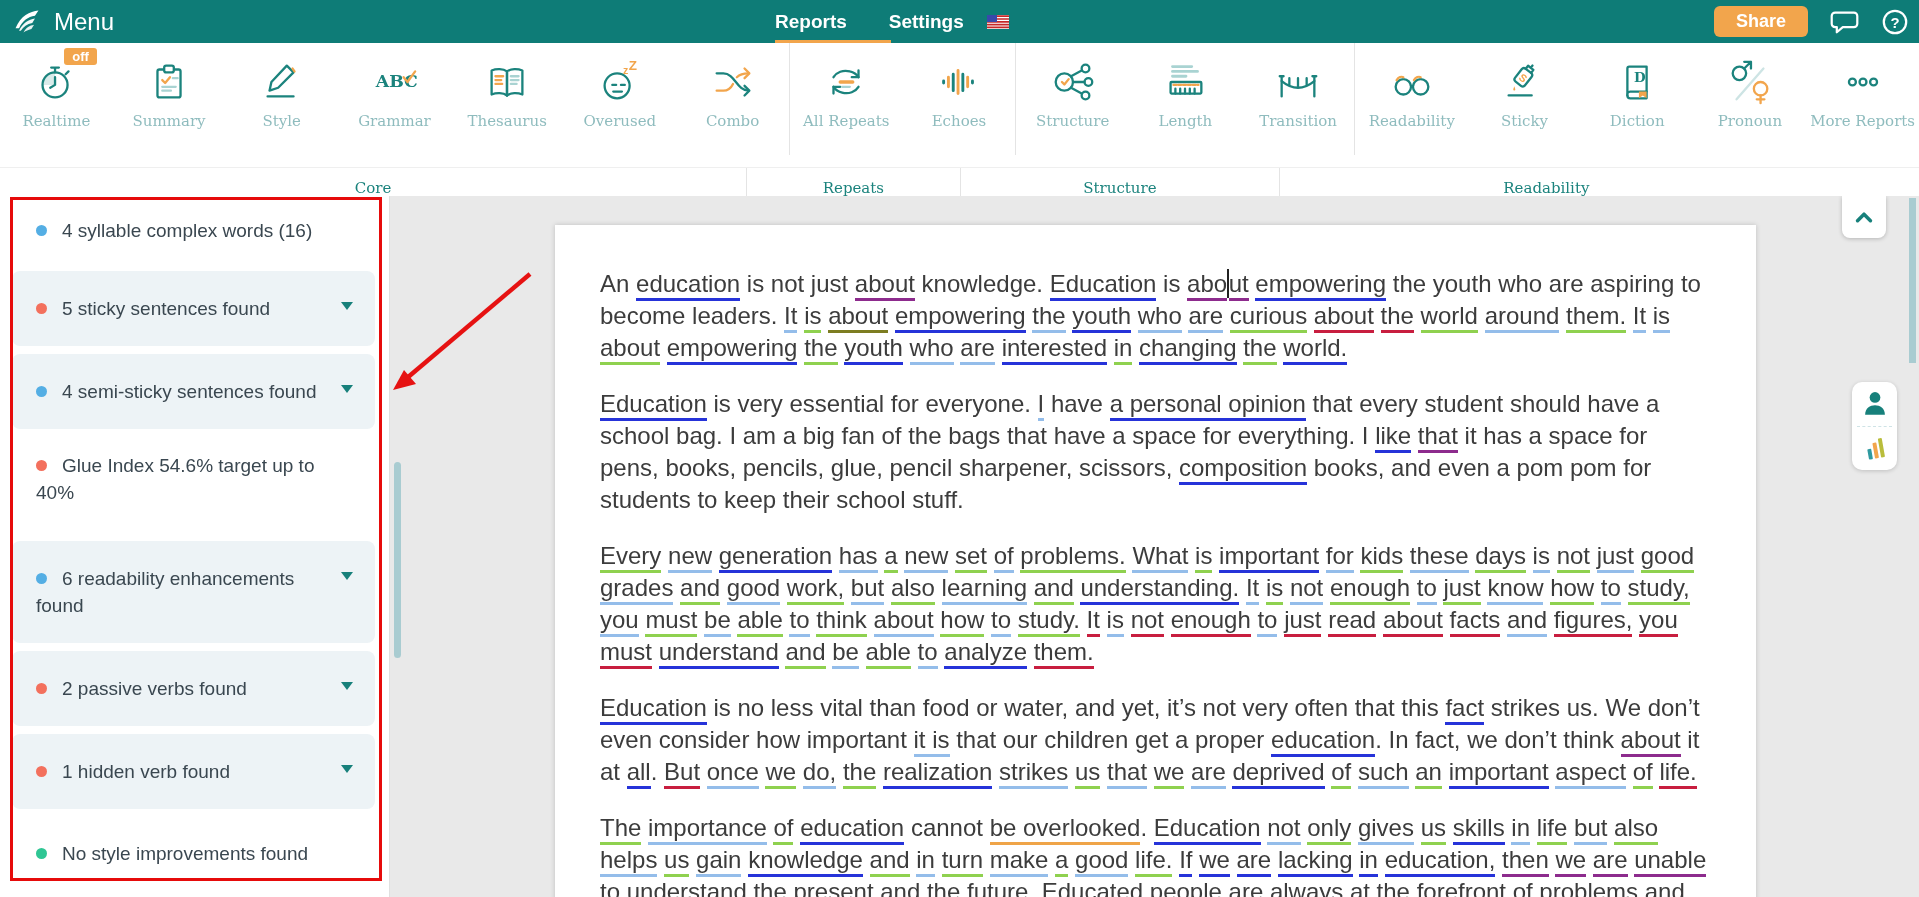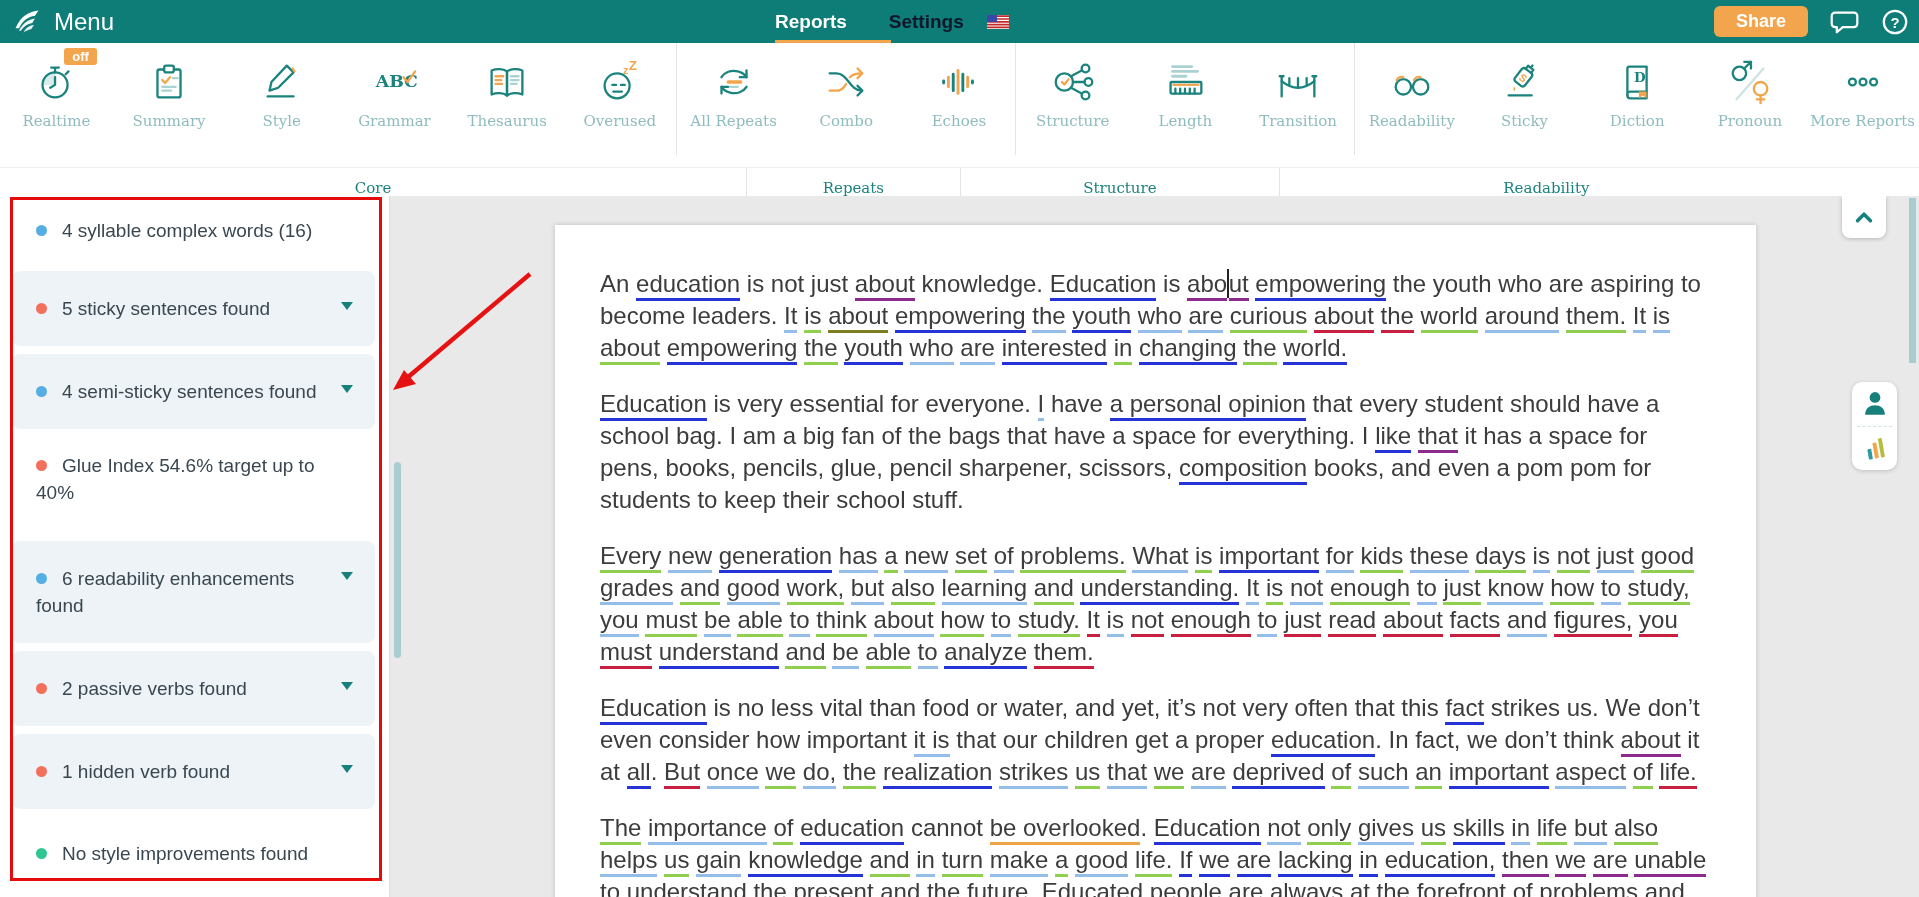--- a/index.html
+++ b/index.html
@@ -7,21 +7,21 @@
   body {
     width:1919px; height:897px; position:relative; overflow:hidden;
     background:#ffffff; font-family:"Liberation Sans", sans-serif;
   }
   
   .header { position:absolute; left:0; top:0; width:1919px; height:43px; background:#0e7c77; }
   .h-left { position:absolute; left:12px; top:0; height:43px; display:flex; align-items:center; gap:12px; }
   .menu-label { color:#fff; font-size:24px; cursor:default; }
   .h-center { position:absolute; left:775px; top:0; height:43px; display:flex; align-items:center; gap:42px; }
   .nav-tab { font-size:19px; font-weight:bold; color:#fff; }
-  .nav-settings { color:#0f172a; display:flex; align-items:center; gap:23px;justify-content:center; }
+  .nav-settings { color:#ffffff; display:flex; align-items:center; gap:23px;justify-content:center; }
   .nav-underline { position:absolute; left:0; bottom:0; width:116px; height:3px; background:#f2a54c; }
   .h-right { position:absolute; right:10px; top:0; height:43px; display:flex; align-items:center; gap:22px; }
   .share-btn { background:#f2a54c; color:#fff; font-weight:bold; font-size:18px; border:none;
     border-radius:6px; padding:5px 22px; font-family:"Liberation Sans",sans-serif; }
   .hicon { display:flex; align-items:center; }
   
   .toolbar { position:absolute; left:0; top:43px; width:1919px; height:112px; background:#fff; }
   .tb-row { display:flex; width:100%; height:112px; }
   .tb-cell { flex:1 1 0; position:relative; display:flex; flex-direction:column; align-items:center; padding-top:14px; cursor:pointer; }
   .tb-cell.divider { border-left:1px solid #e4e4e4; }
@@ -156,40 +156,40 @@
       </div>
       <div class="tb-cell">
         <div class="tb-icon"><svg viewBox="0 0 52 52" width="50" height="50" fill="none" stroke="#1b837d" stroke-width="2.4" stroke-linecap="round" stroke-linejoin="round">
             <circle cx="23" cy="30" r="13"></circle>
             <path d="M18 29h4M27 29h4M19 36h9"></path>
             <text x="29" y="18" font-size="11" font-weight="bold" fill="#f2a54c" stroke="none">z</text>
             <text x="35" y="13" font-size="14" font-weight="bold" fill="#f2a54c" stroke="none">Z</text>
           </svg></div>
         <div class="tb-label">Overused</div>
       </div>
+      <div class="tb-cell">
+        <div class="tb-icon"><svg viewBox="0 0 52 52" width="50" height="50" fill="none" stroke="#1b837d" stroke-width="2.4" stroke-linecap="round" stroke-linejoin="round">
+            <path d="M9 17h7c12 0 14 18 26 18"></path>
+            <path d="M38 30l5 5-5 5"></path>
+            <path d="M9 35h7c5 0 8-3 10-7" stroke="#f2a54c"></path>
+            <path d="M30 21c3-3 6-4 12-4" stroke="#f2a54c"></path>
+            <path d="M38 12l5 5-5 5" stroke="#f2a54c"></path>
+          </svg></div>
+        <div class="tb-label">Combo</div>
+      </div>
       <div class="tb-cell divider">
         <div class="tb-icon"><svg viewBox="0 0 52 52" width="50" height="50" fill="none" stroke="#1b837d" stroke-width="2.4" stroke-linecap="round" stroke-linejoin="round">
             <path d="M13 21c3-5 10-8 17-6 4 1 7 3 9 6"></path>
             <path d="M39 14v7h-7"></path>
             <path d="M39 31c-3 5-10 8-17 6-4-1-7-3-9-6"></path>
             <path d="M13 38v-7h7"></path>
             <path d="M20 26h13" stroke="#f2a54c" stroke-width="3.5"></path>
             <path d="M22 31h8" stroke="#a9d3d2"></path>
           </svg></div>
         <div class="tb-label">All Repeats</div>
-      </div>
-      <div class="tb-cell">
-        <div class="tb-icon"><svg viewBox="0 0 52 52" width="50" height="50" fill="none" stroke="#1b837d" stroke-width="2.4" stroke-linecap="round" stroke-linejoin="round">
-            <path d="M9 17h7c12 0 14 18 26 18"></path>
-            <path d="M38 30l5 5-5 5"></path>
-            <path d="M9 35h7c5 0 8-3 10-7" stroke="#f2a54c"></path>
-            <path d="M30 21c3-3 6-4 12-4" stroke="#f2a54c"></path>
-            <path d="M38 12l5 5-5 5" stroke="#f2a54c"></path>
-          </svg></div>
-        <div class="tb-label">Combo</div>
       </div>
       <div class="tb-cell">
         <div class="tb-icon"><svg viewBox="0 0 52 52" width="50" height="50" fill="none" stroke="#1b837d" stroke-width="2.4" stroke-linecap="round" stroke-linejoin="round">
             <path d="M10 27v-2M20 35v-17M30 35v-17M40 27v-2" stroke-width="3"></path>
             <path d="M15 31v-10M25 38v-24M35 31v-10" stroke="#f2a54c" stroke-width="3"></path>
           </svg></div>
         <div class="tb-label">Echoes</div>
       </div>
       <div class="tb-cell divider">
         <div class="tb-icon"><svg viewBox="0 0 52 52" width="50" height="50" fill="none" stroke="#1b837d" stroke-width="2.4" stroke-linecap="round" stroke-linejoin="round">

